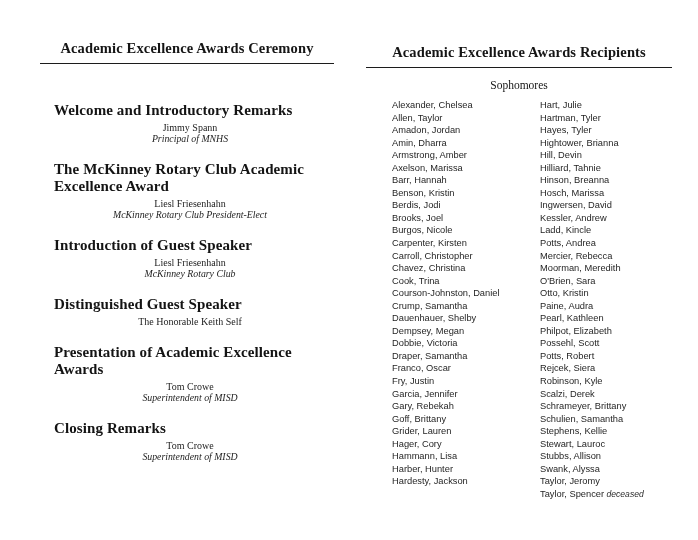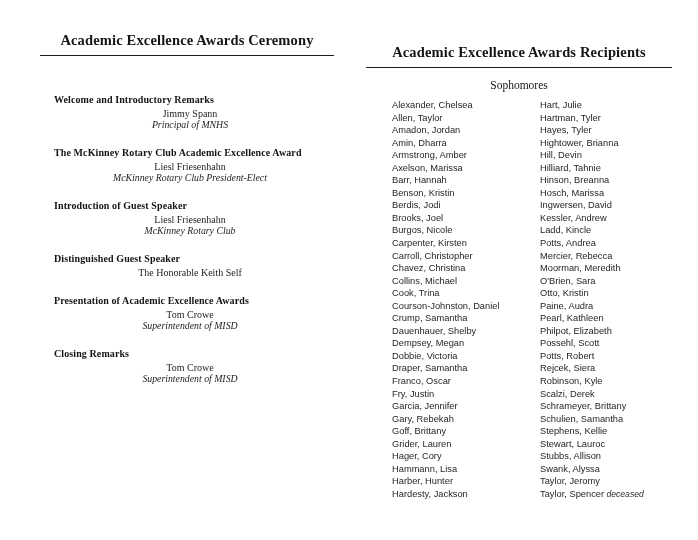--- a/index.html
+++ b/index.html
@@ -19,21 +19,21 @@
     position: absolute;
     inset: 0;
     display: flex;
   }
   .col {
     position: relative;
     box-sizing: border-box;
   }
   .col-left {
     width: 352px;
-    padding: 32px 18px 0 40px;
+    padding: 40px 18px 0 40px;
   }
   .col-right {
     width: 346px;
     padding: 44px 26px 0 14px;
   }
   .col-title {
     font-family: "Liberation Serif", serif;
     font-weight: bold;
     font-size: 14.5px;
     text-align: center;
@@ -48,21 +48,21 @@
   }
   .program {
     margin-top: 38px;
     padding-left: 14px;
   }
   .prog-item {
     margin-bottom: 17px;
   }
   .prog-title {
     font-weight: bold;
-    font-size: 10px;
+    font-size: 15px;
     letter-spacing: 0.1px;
     color: #141414;
   }
   .prog-person {
     font-size: 10px;
     text-align: center;
     padding-right: 8px;
     margin-top: 3px;
     color: #1d1d1d;
   }
@@ -176,21 +176,20 @@
           <div class="name">Armstrong, Amber</div>
           <div class="name">Axelson, Marissa</div>
           <div class="name">Barr, Hannah</div>
           <div class="name">Benson, Kristin</div>
           <div class="name">Berdis, Jodi</div>
           <div class="name">Brooks, Joel</div>
           <div class="name">Burgos, Nicole</div>
           <div class="name">Carpenter, Kirsten</div>
           <div class="name">Carroll, Christopher</div>
           <div class="name">Chavez, Christina</div>
-          <div class="name">Collins, Michael</div>
           <div class="name">Cook, Trina</div>
           <div class="name">Courson-Johnston, Daniel</div>
           <div class="name">Crump, Samantha</div>
           <div class="name">Dauenhauer, Shelby</div>
           <div class="name">Dempsey, Megan</div>
           <div class="name">Dobbie, Victoria</div>
           <div class="name">Draper, Samantha</div>
           <div class="name">Franco, Oscar</div>
           <div class="name">Fry, Justin</div>
           <div class="name">Garcia, Jennifer</div>

